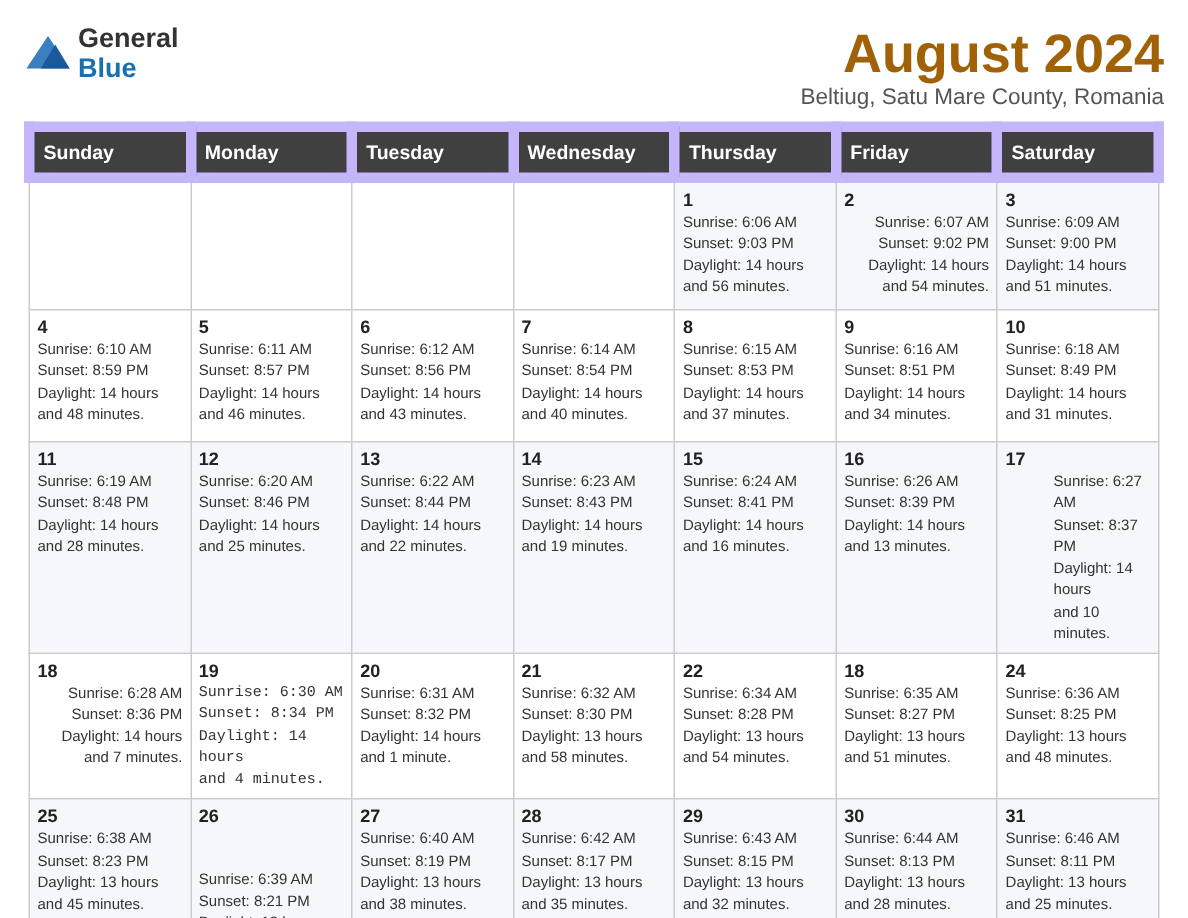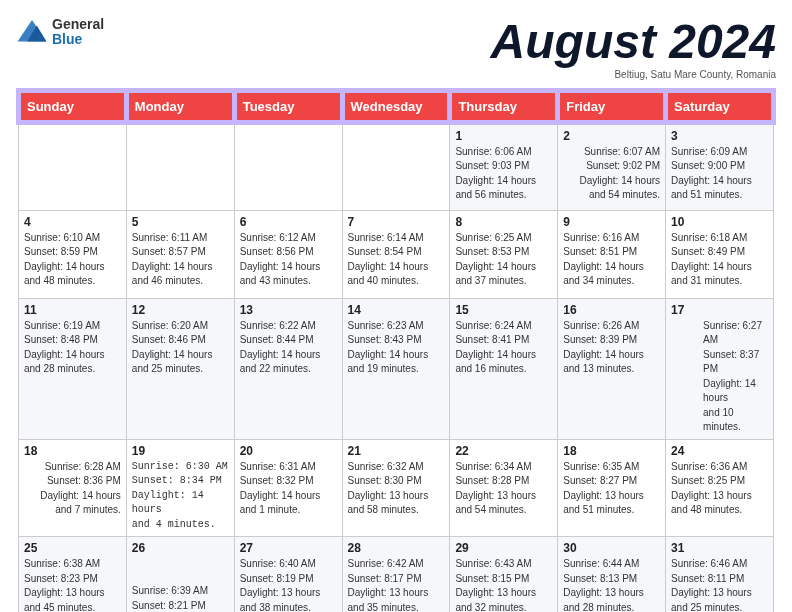--- a/index.html
+++ b/index.html
@@ -15,57 +15,56 @@
       justify-content: space-between;
       align-items: flex-start;
       margin-bottom: 8px;
     }
     .logo {
       display: flex;
       align-items: center;
       gap: 4px;
     }
     .logo-text {
-      font-size: 14px;
+      font-size: 18px;
       font-weight: bold;
       line-height: 1.1;
     }
     .logo-general { color: #333; }
     .logo-blue { color: #1a6faf; }
     .logo-icon {
       width: 32px;
       height: 32px;
     }
     .title-block {
       text-align: right;
     }
     .month-title {
-      font-size: 48px;
+      font-size: 36px;
       font-weight: bold;
-      color: #0f172a;
+      color: #a16207;
       line-height: 1.1;
-      font-style: italic;
     }
     .subtitle {
-      font-size: 10px;
+      font-size: 15px;
       color: #555;
     }
     table {
       width: 100%;
       border-collapse: collapse;
       table-layout: fixed;
     }
     thead th {
-      background: #ef4444;
+      background: #404040;
       color: #fff;
       text-align: left;
       padding: 6px 6px;
       font-size: 13px;
       font-weight: bold;
-      border: 5px solid #c4b5fd;
+      border: 7px solid #c4b5fd;
     }
     tbody td {
       vertical-align: top;
       border: 1px solid #ccc;
       padding: 4px 5px;
       font-size: 10.5px;
       color: #333;
       height: 88px;
       background: #fff;
     }
@@ -171,21 +170,21 @@
         </td>
         <td>
           <div class="day-number">7</div>
           <div class="day-info" style="white-space: pre-line;">Sunrise: 6:14 AM
 Sunset: 8:54 PM
 Daylight: 14 hours
 and 40 minutes.</div>
         </td>
         <td>
           <div class="day-number">8</div>
-          <div class="day-info" style="white-space: pre-line;">Sunrise: 6:25 AM
+          <div class="day-info" style="white-space: pre-line;">Sunrise: 6:15 AM
 Sunset: 8:53 PM
 Daylight: 14 hours
 and 37 minutes.</div>
         </td>
         <td>
           <div class="day-number">9</div>
           <div class="day-info" style="white-space: pre-line;">Sunrise: 6:16 AM
 Sunset: 8:51 PM
 Daylight: 14 hours
 and 34 minutes.</div>

